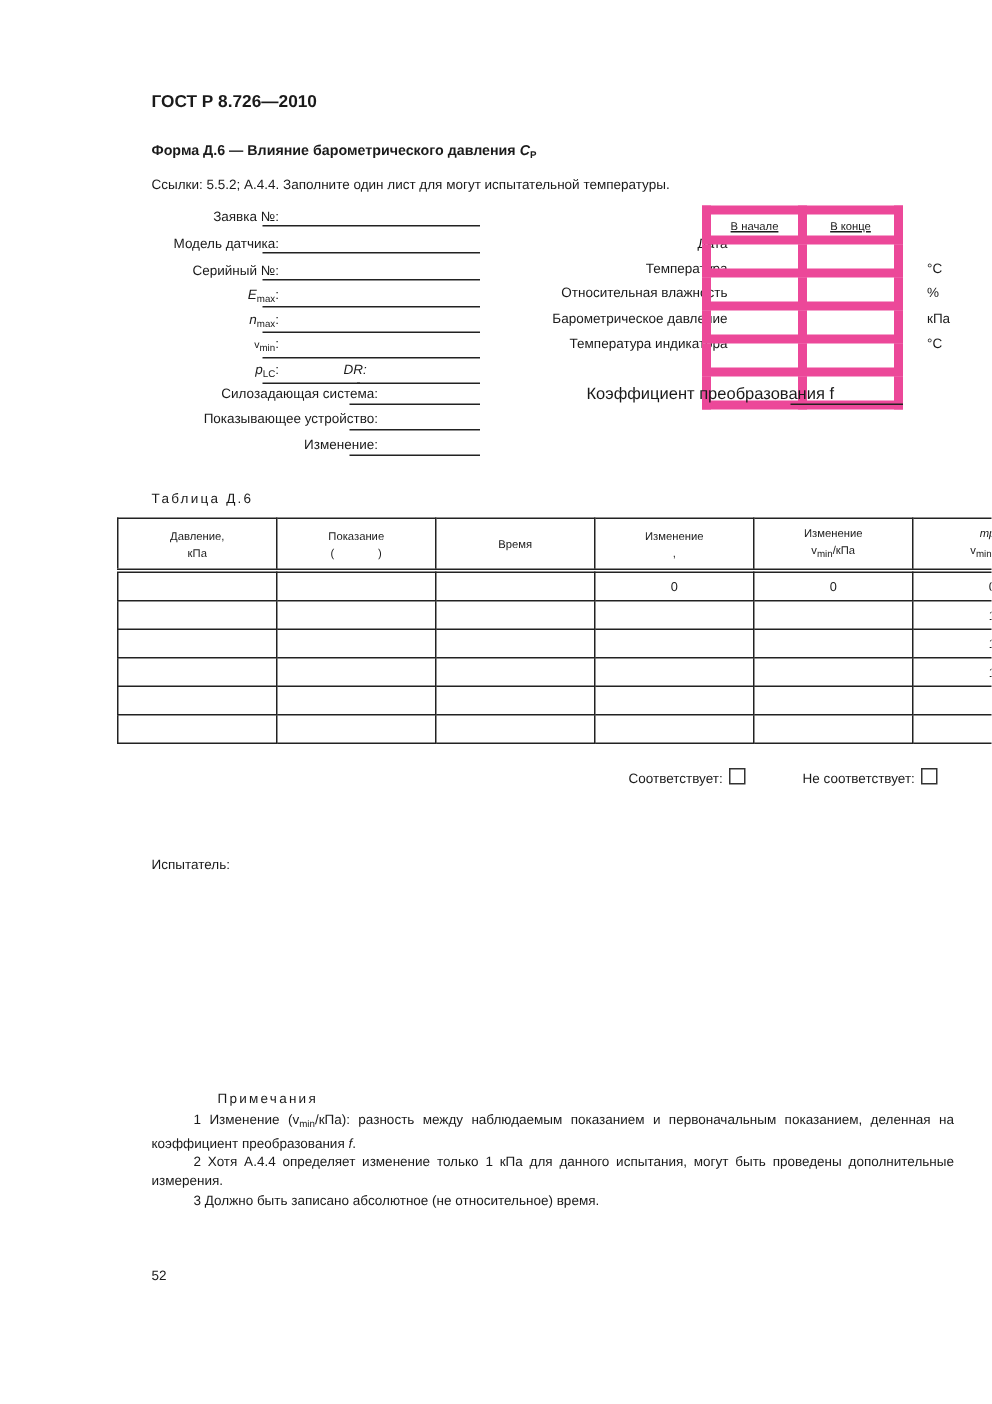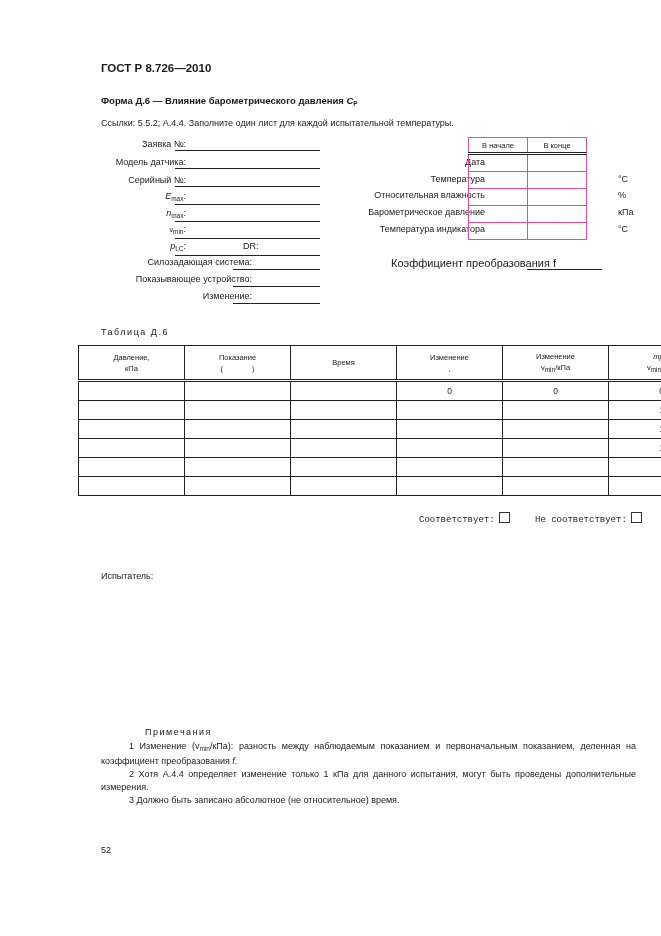--- a/index.html
+++ b/index.html
@@ -6,47 +6,47 @@
   body { width:661px; height:936px; position:relative; font-family:"Liberation Sans", sans-serif; color:#1a1a1a; overflow:hidden; }
   .abs { position:absolute;padding-left:23px; }
   .std { left:78px; top:62px; font-size:11.5px; font-weight:bold; }
   .form-title { left:78px; top:95px; font-size:9.5px; font-weight:bold; }
   .form-title i { font-style:italic; }
   .refs { left:78px; top:118px; font-size:9px; }
   .lbl { font-size:9px; text-align:right; width:200px; }
   .line { border-bottom:1px solid #222; height:10px; }
   sub { font-size:6.5px; vertical-align:-2px; }
   .env-table { position:absolute; left:468px; top:137px; border-collapse:collapse; }
-  .env-table td, .env-table th { border:1px solid #ec4899; width:58px; padding:0; }
+  .env-table td, .env-table th { border:6px solid #ec4899; width:58px; padding:0;text-decoration:underline; }
   .env-table th { font-weight:normal; font-size:7.5px; height:14px; text-align:center; }
   .env-table thead tr { border-bottom:3px double #222; }
   .env-table td { height:16px; }
   .unit { font-size:9px; }
   .tbl-caption { left:78px; top:327px; font-size:9px; letter-spacing:1.5px; }
   .main-table { position:absolute; left:78px; top:345px; border-collapse:collapse; width:637px; }
   .main-table th, .main-table td { border:1px solid #222; padding:0; text-align:center; font-size:8.5px; }
   .main-table th { font-weight:normal; font-size:7.5px; height:33px; vertical-align:middle; line-height:11px; }
   .main-table thead tr { border-bottom:3px double #222; }
   .main-table td { height:18px; }
   .main-table .col { width:89px; }
-  .chk { font-size:9px;font-family:Liberation Mono, monospace; }
+  .chk { font-size:9px; }
   .box { display:inline-block; width:9px; height:9px; border:1px solid #333; vertical-align:-1px; margin-left:4px; }
   .remarks { left:78px; top:571px; font-size:9px; }
   .notes-head { left:122px; top:727px; font-size:9px; letter-spacing:1.5px; }
   .note { left:78px; width:535px; font-size:9px; line-height:13px; text-indent:28px; text-align:justify; }
   .pagenum { left:78px; top:845px; font-size:9px; }
 </style>
 </head>
 <body>
 
 <div class="abs std">ГОСТ Р 8.726—2010</div>
 
 <div class="abs form-title"><span>Форма Д.6 — Влияние барометрического давления </span><i>C</i><sub>P</sub></div>
 
-<div class="abs refs">Ссылки: 5.5.2; А.4.4. Заполните один лист для каждой испытательной температуры.</div>
+<div class="abs refs">Ссылки: 5.5.2; А.4.4. Заполните один лист для могут испытательной температуры.</div>
 
 <div class="abs lbl" style="left:-37px;top:139px">Заявка №:</div>
 <div class="abs line" style="left:175px;top:140px;width:122px"></div>
 
 <div class="abs lbl" style="left:-37px;top:157px">Модель датчика:</div>
 <div class="abs line" style="left:175px;top:158px;width:122px"></div>
 
 <div class="abs lbl" style="left:-37px;top:175px">Серийный №:</div>
 <div class="abs line" style="left:175px;top:176px;width:122px"></div>
 
@@ -54,21 +54,21 @@
 <div class="abs line" style="left:175px;top:194px;width:122px"></div>
 
 <div class="abs lbl" style="left:-37px;top:208px"><i>n</i><sub>max</sub>:</div>
 <div class="abs line" style="left:175px;top:211px;width:122px"></div>
 
 <div class="abs lbl" style="left:-37px;top:224px"><span style="font-size:7px">v</span><sub>min</sub>:</div>
 <div class="abs line" style="left:175px;top:228px;width:122px"></div>
 
 <div class="abs lbl" style="left:-37px;top:241px"><i>p</i><sub>LC</sub>:</div>
 <div class="abs line" style="left:175px;top:245px;width:42px"></div>
-<div class="abs" style="left:220px;top:241px;font-size:9px;">DR:</div>
+<div class="abs" style="left:206px;top:241px;font-size:9px;font-style:italic">DR:</div>
 <div class="abs line" style="left:238px;top:245px;width:59px"></div>
 
 <div class="abs lbl" style="left:29px;top:257px">Силозадающая система:</div>
 <div class="abs line" style="left:233px;top:259px;width:64px"></div>
 
 <div class="abs lbl" style="left:29px;top:274px">Показывающее устройство:</div>
 <div class="abs line" style="left:233px;top:276px;width:64px"></div>
 
 <div class="abs lbl" style="left:29px;top:291px">Изменение:</div>
 <div class="abs line" style="left:233px;top:293px;width:64px"></div>

